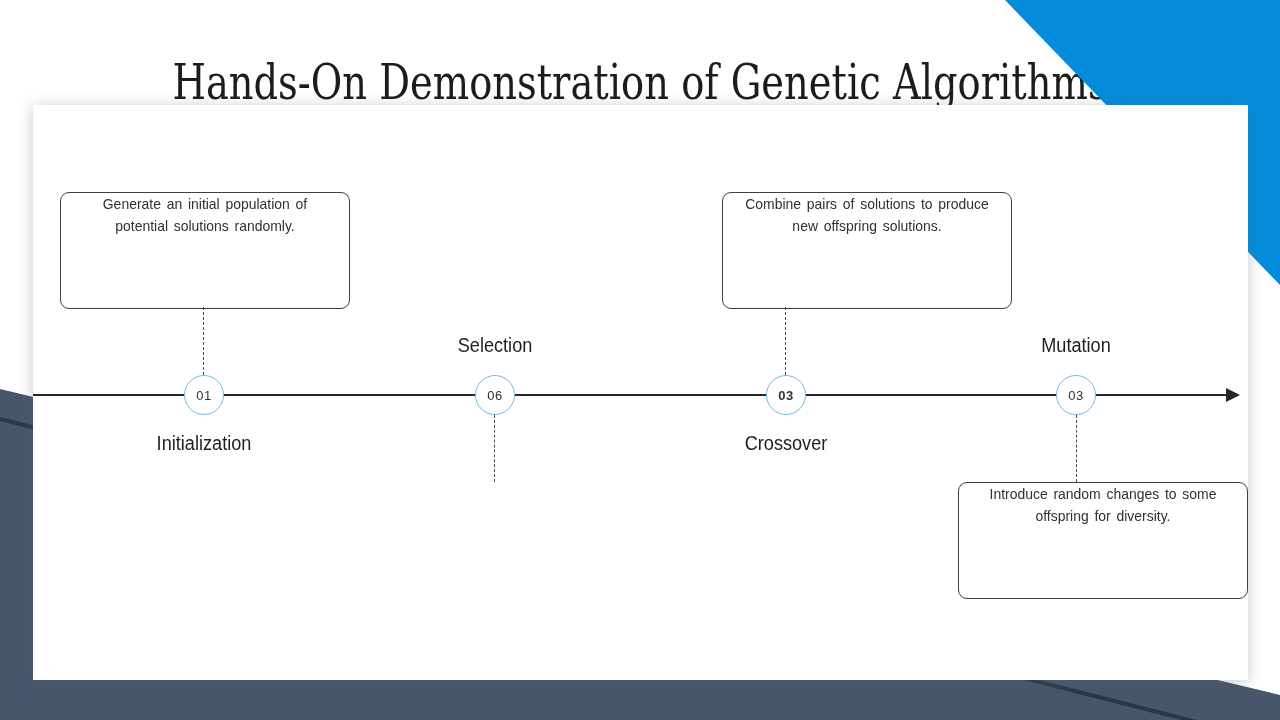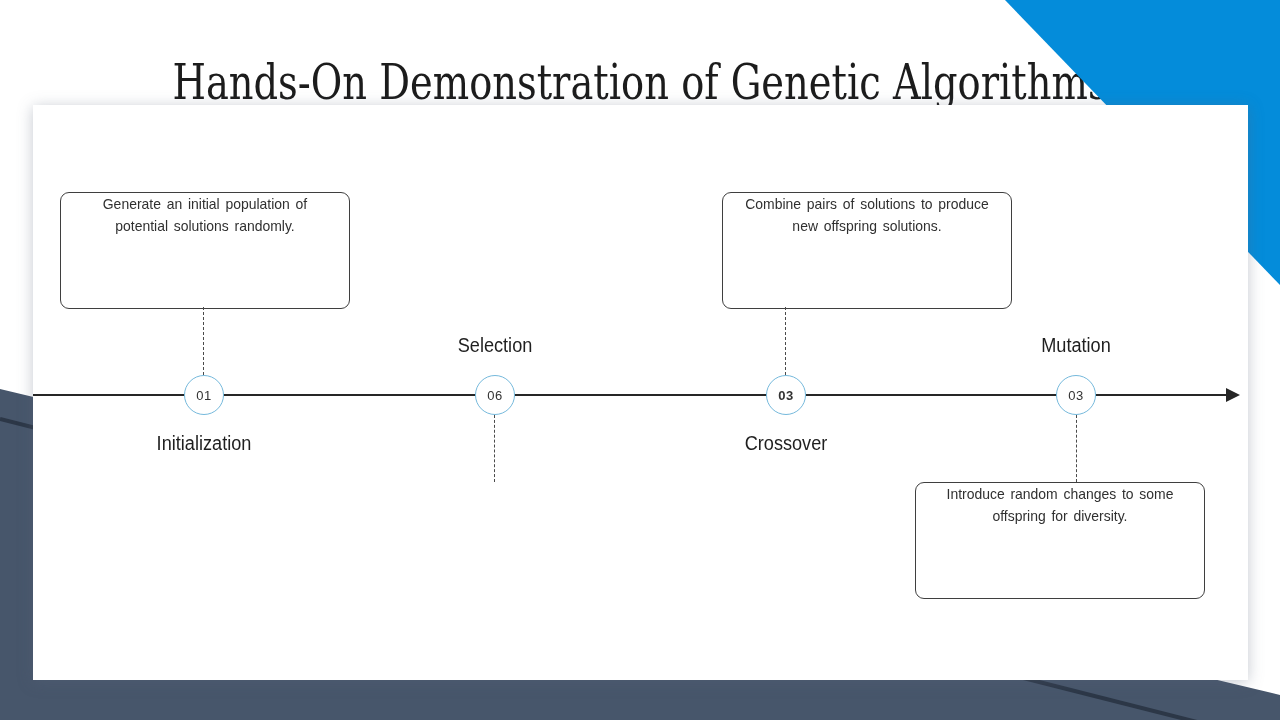--- a/index.html
+++ b/index.html
@@ -34,21 +34,21 @@
     border-top:7px solid transparent;border-bottom:7px solid transparent;}
 
   .step-box{position:absolute;width:288px;height:115px;background:#fff;
     border:1.2px solid var(--box-border);border-radius:9px;
     display:flex;justify-content:center;}
   .box-text{width:266px;text-align:center;font-size:15px;line-height:21.5px;
     word-spacing:2px;color:#303030;transform:scaleX(0.93);transform-origin:50% 50%;}
   .pos-box-1{left:27px;top:87px;}
   .pos-box-2{left:318px;top:377px;}
   .pos-box-3{left:641px;top:87px;margin-left:48px;}
-  .pos-box-4{left:882px;top:377px;}
+  .pos-box-4{left:925px;top:377px;}
 
   .connector{position:absolute;width:0;border-left:1.3px dashed #4a4a4a;}
   .pos-conn-1{left:170px;top:202px;height:68px;}
   .pos-conn-2{left:461px;top:310px;height:67px;}
   .pos-conn-3{left:752px;top:202px;height:68px;}
   .pos-conn-4{left:1043px;top:310px;height:67px;}
 
   .step-circle{position:absolute;width:40px;height:40px;border-radius:50%;
     background:#fff;border:1.6px solid var(--circle-border);box-sizing:border-box;
     display:flex;align-items:center;justify-content:center;

